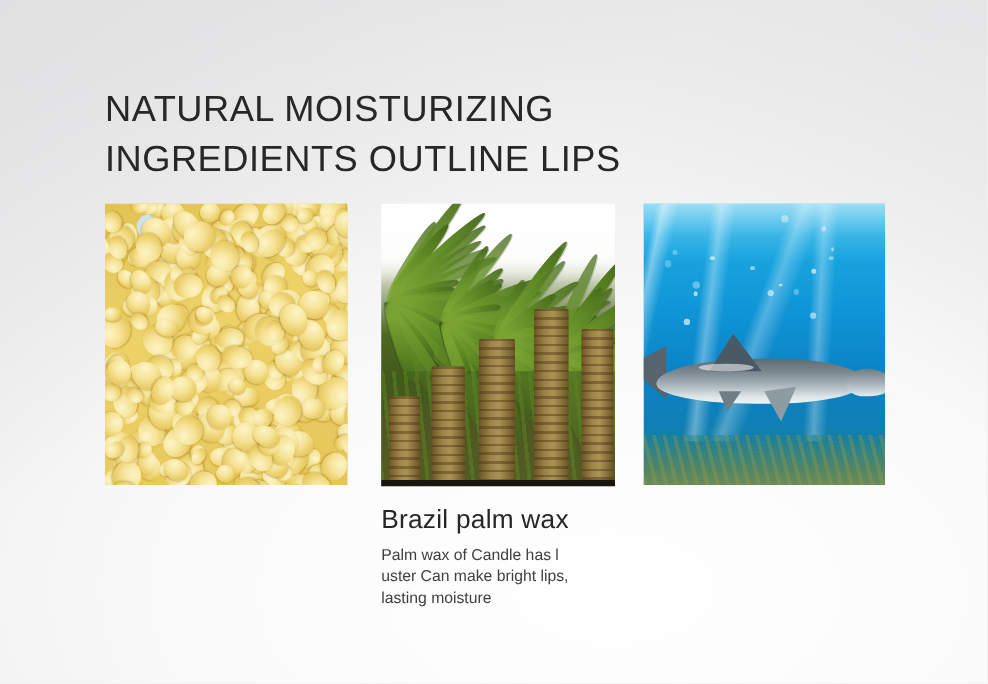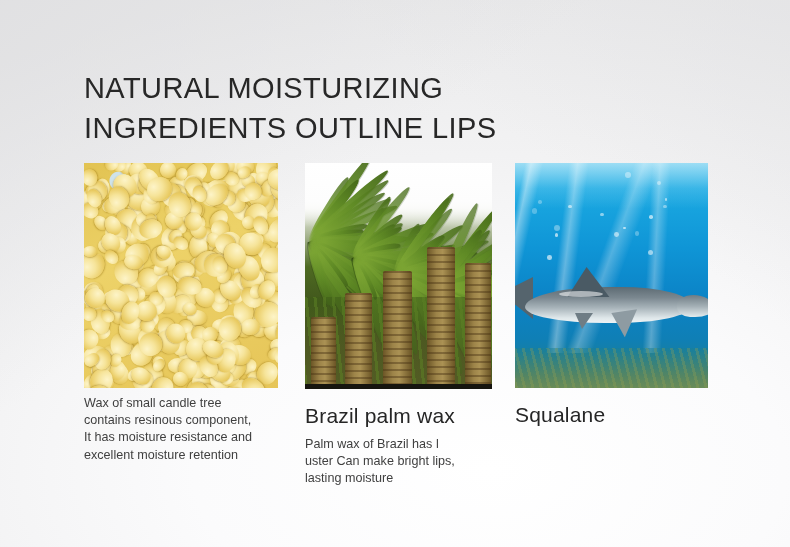--- a/index.html
+++ b/index.html
@@ -589,24 +589,20 @@
             <span style="width: 24.8517px; height: 21.7096px; left: 43.1795%; top: 15.4293%; transform: rotate(249.303deg);"></span>
             <span style="width: 19.9192px; height: 15.9173px; left: 86.8702%; top: 52.7288%; transform: rotate(116.763deg);"></span>
             <span style="width: 21.8073px; height: 16.3073px; left: 60.3547%; top: 77.5911%; transform: rotate(26.6388deg);"></span>
             <span style="width: 23.4375px; height: 19.5455px; left: 14.0201%; top: 12.9825%; transform: rotate(251.518deg);"></span>
             <span style="width: 24.2355px; height: 22.499px; left: 77.961%; top: 32.2091%; transform: rotate(34.7794deg);"></span>
             <span style="width: 25.6068px; height: 21.3379px; left: 70.075%; top: 36.9923%; transform: rotate(65.9338deg);"></span>
             <span style="width: 24.5509px; height: 24.432px; left: 89.0021%; top: 38.6057%; transform: rotate(292.126deg);"></span>
             <span style="width: 14.8127px; height: 12.3994px; left: 37.7729%; top: 37.422%; transform: rotate(39.8271deg);"></span>
           </div>
       </div>
-      <div class="card-body">Wax of small candle tree
-contains resinous component,
-It has moisture resistance and
-excellent moisture retention</div>
     </div>
 
     <div class="card card-2">
       <div class="photo palm">
         <div class="sky"></div>
         <div class="canopy" id="canopyHost">
             <div class="frond" style="width: 74.7745px; left: 18px; top: 70px; transform: rotate(-58.6077deg); opacity: 0.81;"></div>
             <div class="frond" style="width: 105.532px; left: 18px; top: 70px; transform: rotate(-54.129deg); opacity: 0.93;"></div>
             <div class="frond" style="width: 79.4791px; left: 18px; top: 70px; transform: rotate(-51.2943deg); opacity: 1;"></div>
             <div class="frond" style="width: 106.314px; left: 18px; top: 70px; transform: rotate(-41.9257deg); opacity: 0.97;"></div>
@@ -741,21 +737,21 @@
         <div id="trunkHost">
             <div class="trunk" style="left: 6px; width: 24.84px; height: 72px;"></div>
             <div class="trunk" style="left: 40px; width: 26.68px; height: 96px;"></div>
             <div class="trunk" style="left: 78px; width: 28.52px; height: 118px;"></div>
             <div class="trunk" style="left: 122px; width: 27.6px; height: 142px;"></div>
             <div class="trunk" style="left: 160px; width: 25.76px; height: 126px;"></div>
           </div>
         <div class="darkbar"></div>
       </div>
       <div class="card-title">Brazil palm wax</div>
-      <div class="card-body">Palm wax of Brazil has l
+      <div class="card-body">Palm wax of Candle has l
 uster Can make bright lips,
 lasting moisture</div>
     </div>
 
     <div class="card card-3">
       <div class="photo ocean">
         <div class="surface"></div>
         <div class="rays"></div>
         <div id="bubbleHost">
             <div class="bubble" style="width: 5.11133px; height: 5.11133px; left: 68.9884%; top: 38.5514%; opacity: 0.71;"></div>
@@ -779,17 +775,16 @@
           <div class="tail"></div>
           <div class="body"></div>
           <div class="dorsal"></div>
           <div class="pelvic"></div>
           <div class="pectoral"></div>
           <div class="snout"></div>
           <div class="gleam"></div>
         </div>
         <div class="seabed"></div>
       </div>
-      <div class="card-title">Squalane</div>
     </div>
 
   </div>
 </div>
 
 </body></html>

